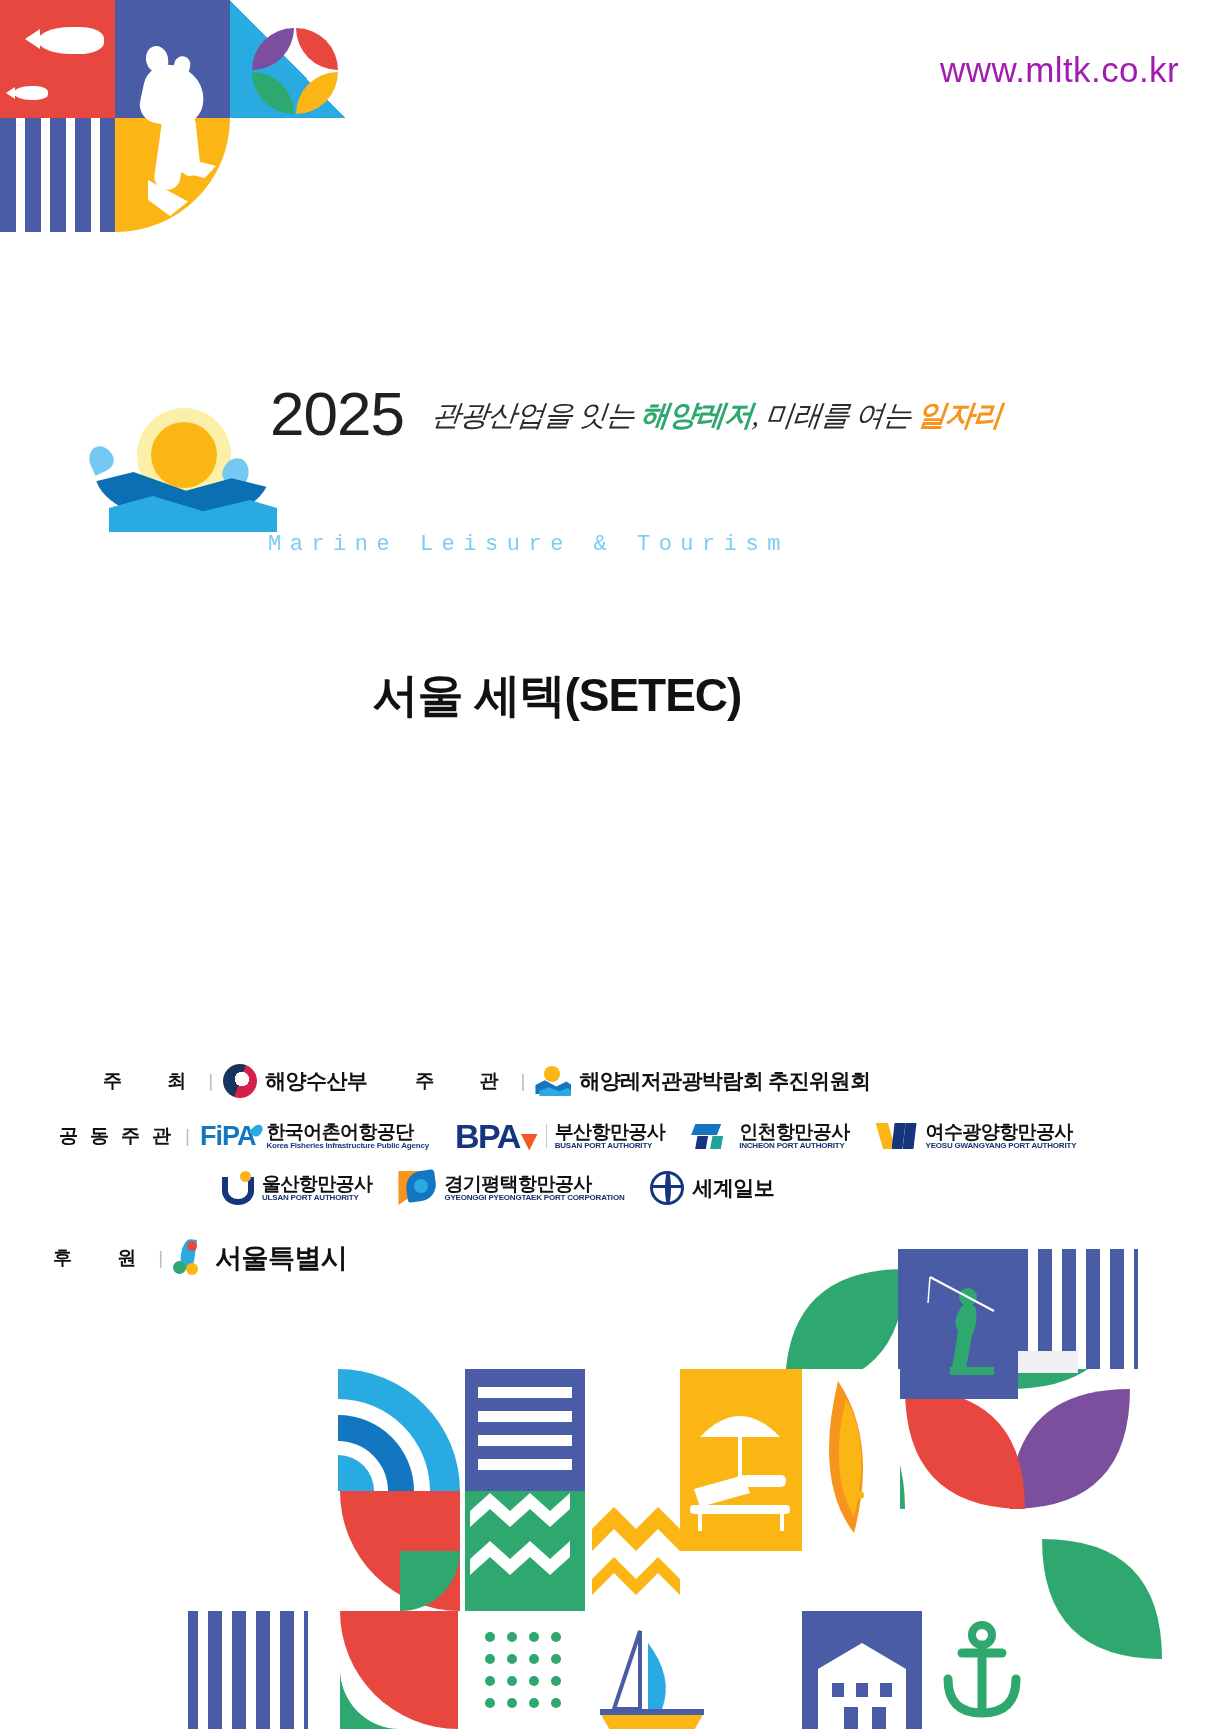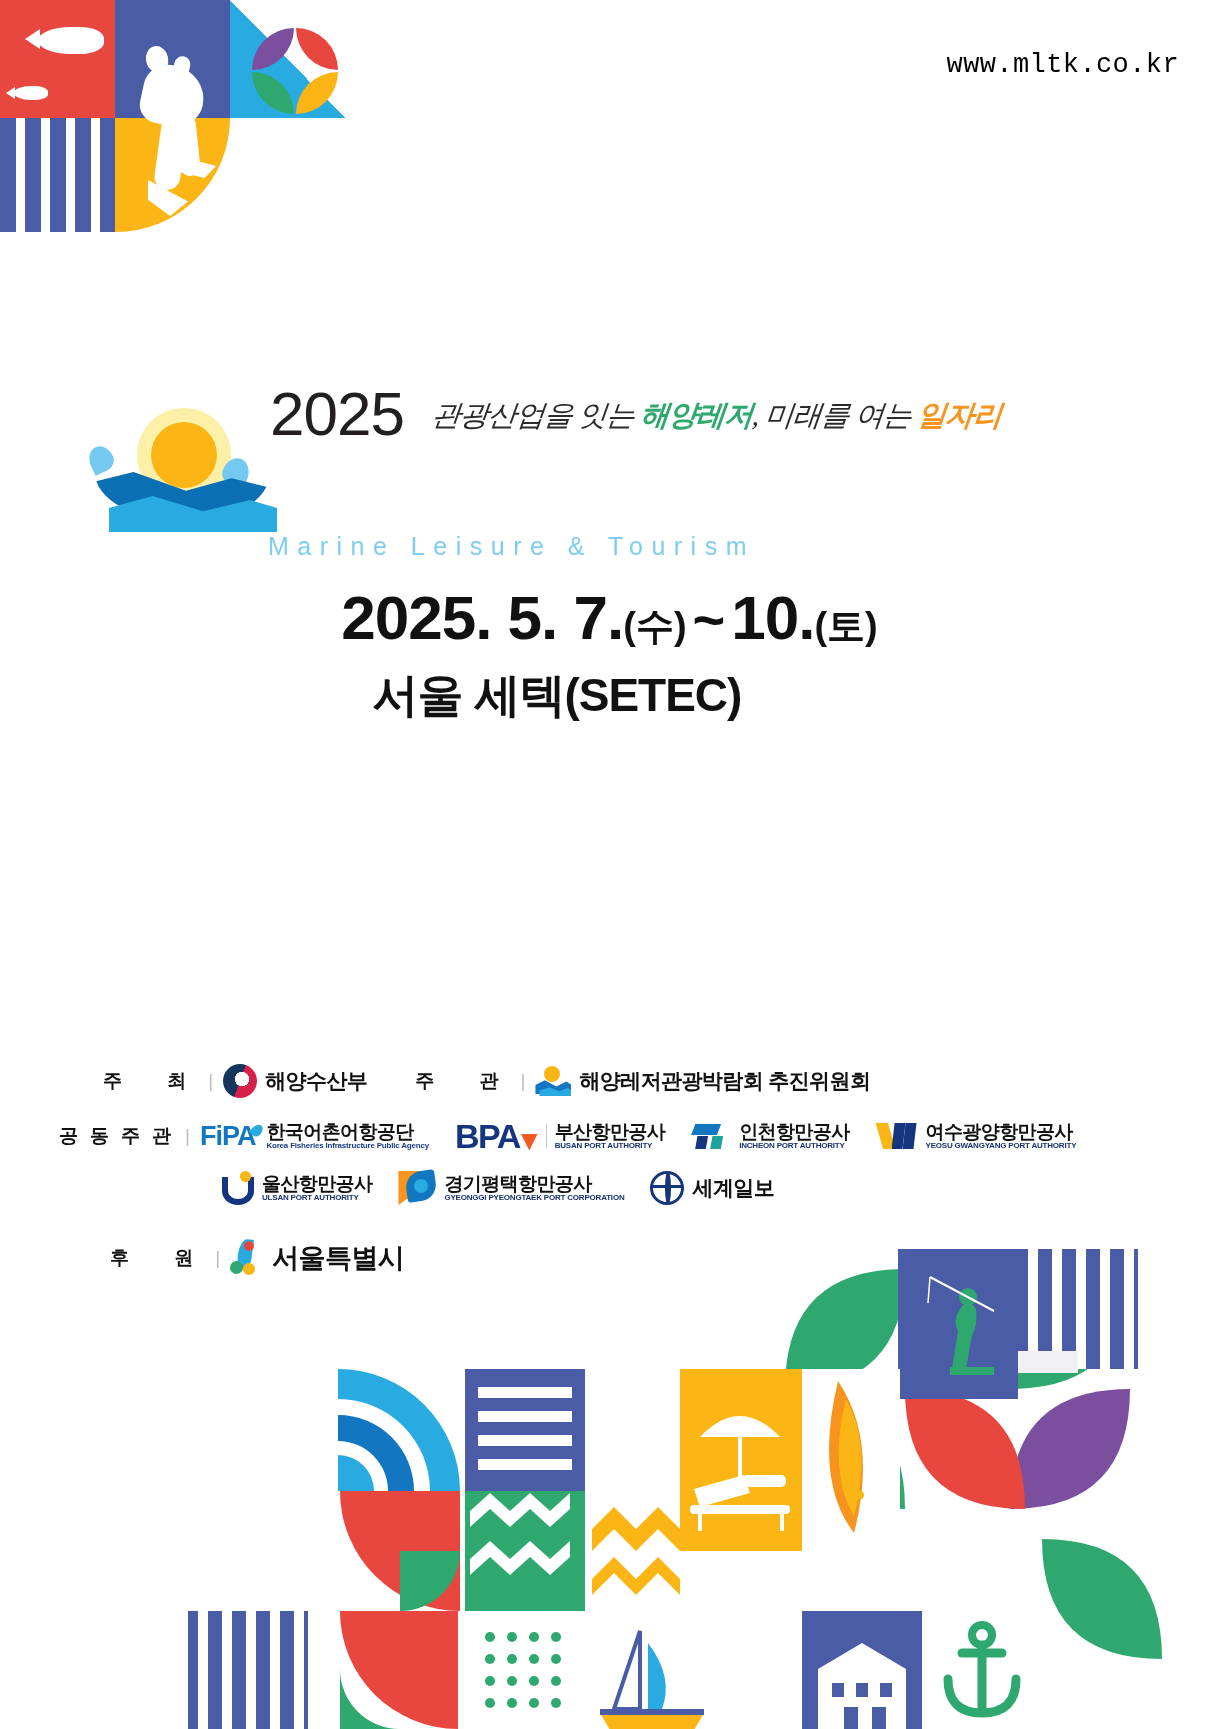--- a/index.html
+++ b/index.html
@@ -81,22 +81,22 @@
   .petal-grp { position:absolute; left:252px; top:28px; width:92px; height:88px; }
   .petal { position:absolute; width:42px; height:42px; }
   .petal.p1 { left:0;  top:0;  background:#7B4E9E; border-radius:100% 0 100% 0; }
   .petal.p2 { left:44px; top:0;  background:#E8473F; border-radius:0 100% 0 100%; }
   .petal.p3 { left:0;  top:44px; background:#2EA86F; border-radius:0 100% 0 100%; }
   .petal.p4 { left:44px; top:44px; background:#FBB615; border-radius:100% 0 100% 0; }
 
   
   #site-url {
     position:absolute; right:40px; top:50px;
-    font-size:27px; color:#000000; letter-spacing:0.4px;
-    font-family:Liberation Mono, monospace;
+    font-size:35px; color:#a21caf; letter-spacing:0.4px;
+    font-family:Liberation Sans, sans-serif;
   }
 
   
   #hero { position:absolute; left:0; top:360px; width:1219px; }
 
   .logo-row { position:relative; height:180px; }
 
   
   .emblem { position:absolute; left:95px; top:48px; width:185px; height:120px; }
   .sun-outer { position:absolute; left:42px; top:0;  width:94px; height:94px;
@@ -127,41 +127,41 @@
   .tagline .t-green { color:#2EA86F; font-weight:bold; }
   .tagline .t-orange{ color:#F7941E; font-weight:bold; }
 
   .maintitle { position:absolute; left:263px; top:78px;
       font-size:86px; font-weight:bold; letter-spacing:-4px; white-space:nowrap;
       font-family:"Liberation Sans", sans-serif; }
   .maintitle .blue { color:#1277C0; }
   .maintitle .black{ color:#1a1a1a; }
 
   .subtitle-en { position:absolute; left:268px; top:172px;
-      font-size:25px; color:#7DCCF3; letter-spacing:8.5px;
-      font-family:Liberation Sans, sans-serif; }
+      font-size:22px; color:#7DCCF3; letter-spacing:8.5px;
+      font-family:Liberation Mono, monospace; }
 
   
   .date-line { position:absolute; left:0; top:222px; width:1219px;
       text-align:center; color:#111; white-space:nowrap; }
   .date-line .big { font-size:62px; font-weight:bold; letter-spacing:-1px; }
   .date-line .day { font-size:38px; font-weight:bold; }
   .date-line .tilde { font-size:56px; font-weight:bold; padding:0 6px; }
 
   .venue-line { position:absolute; left:0; top:305px; width:1114px;
       text-align:center; font-size:46px; font-weight:bold; color:#111;
       letter-spacing:-1px; }
 
   
   #credits { position:absolute; left:0; top:1055px; width:1219px; }
   .cred-row { display:flex; align-items:center; margin-bottom:6px; }
   .cred-row.r1 { padding-left:103px; height:52px; }
   .cred-row.r2 { padding-left:59px; height:46px; }
   .cred-row.r3 { padding-left:222px; height:46px; }
-  .cred-row.r4 { padding-left:110px; height:50px; margin-top:22px; }
+  .cred-row.r4 { padding-left:53px; height:50px; margin-top:22px; }
 
   .cred-label { font-size:19px; font-weight:bold; color:#111;
       letter-spacing:12px; white-space:nowrap; }
   .cred-label.wide { letter-spacing:20px; }
   .cred-bar { color:#b9bcc0; margin:0 10px 0 2px; font-size:19px; font-weight:400; }
 
   .org { display:flex; align-items:center; margin-right:26px; white-space:nowrap; }
   .org-name { font-size:21px; font-weight:bold; color:#111; letter-spacing:-0.6px; }
   .org-name.sm { font-size:19px; }
   .org-stack { display:flex; flex-direction:column; line-height:1.05; }
@@ -320,23 +320,20 @@
     <div class="year" data-interactable="false">2025</div>
 
     <div class="tagline" data-interactable="false">
       <span data-interactable="false">관광산업을 잇는 </span><span class="t-green" data-interactable="false">해양레저</span><span data-interactable="false">, 미래를 여는 </span><span class="t-orange" data-interactable="false">일자리</span>
     </div>
 
 
     <div class="subtitle-en" data-interactable="false">Marine Leisure &amp; Tourism</div>
   </div>
 
-  <div class="date-line" data-interactable="false">
-    <span class="big" data-interactable="false">2025. 5. 7.</span><span class="day" data-interactable="false">(수)</span><span class="tilde" data-interactable="false">~</span><span class="big" data-interactable="false">10.</span><span class="day" data-interactable="false">(토)</span>
-  </div>
 
   <div class="venue-line" data-interactable="false">서울 세텍(SETEC)</div>
 </div>
 
 <div id="credits" data-interactable="false">
 
   <div class="cred-row r1" data-interactable="false">
     <span class="cred-label wide" data-interactable="false">주        최</span>
     <span class="cred-bar" data-interactable="false">|</span>
 

